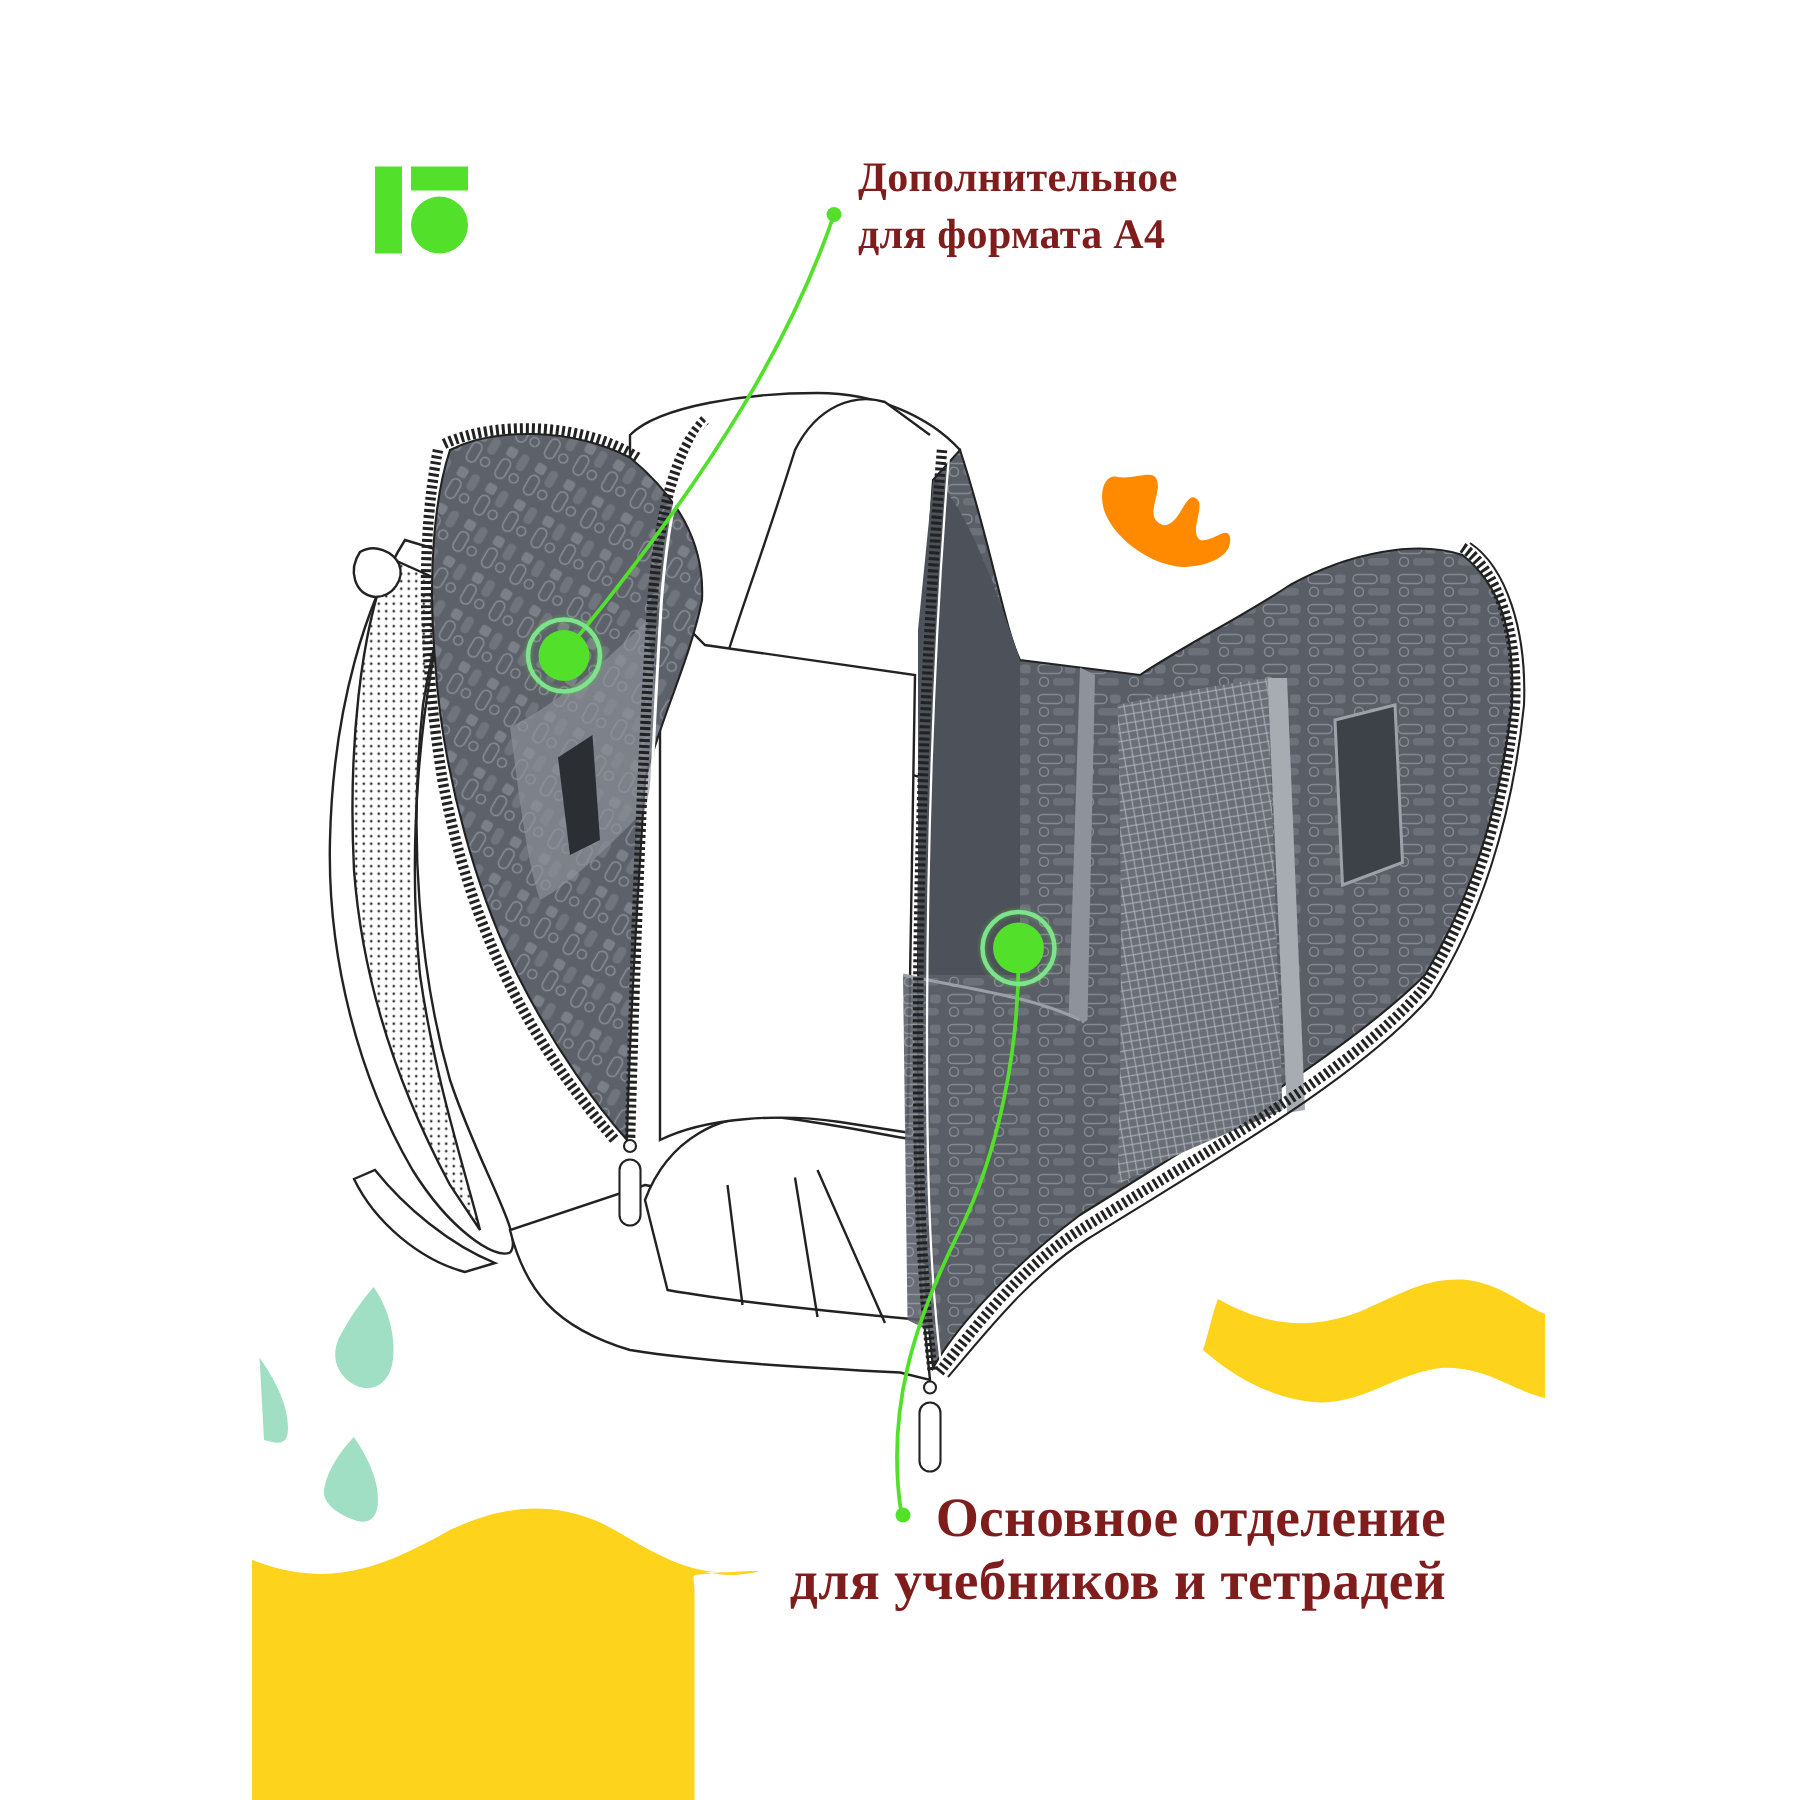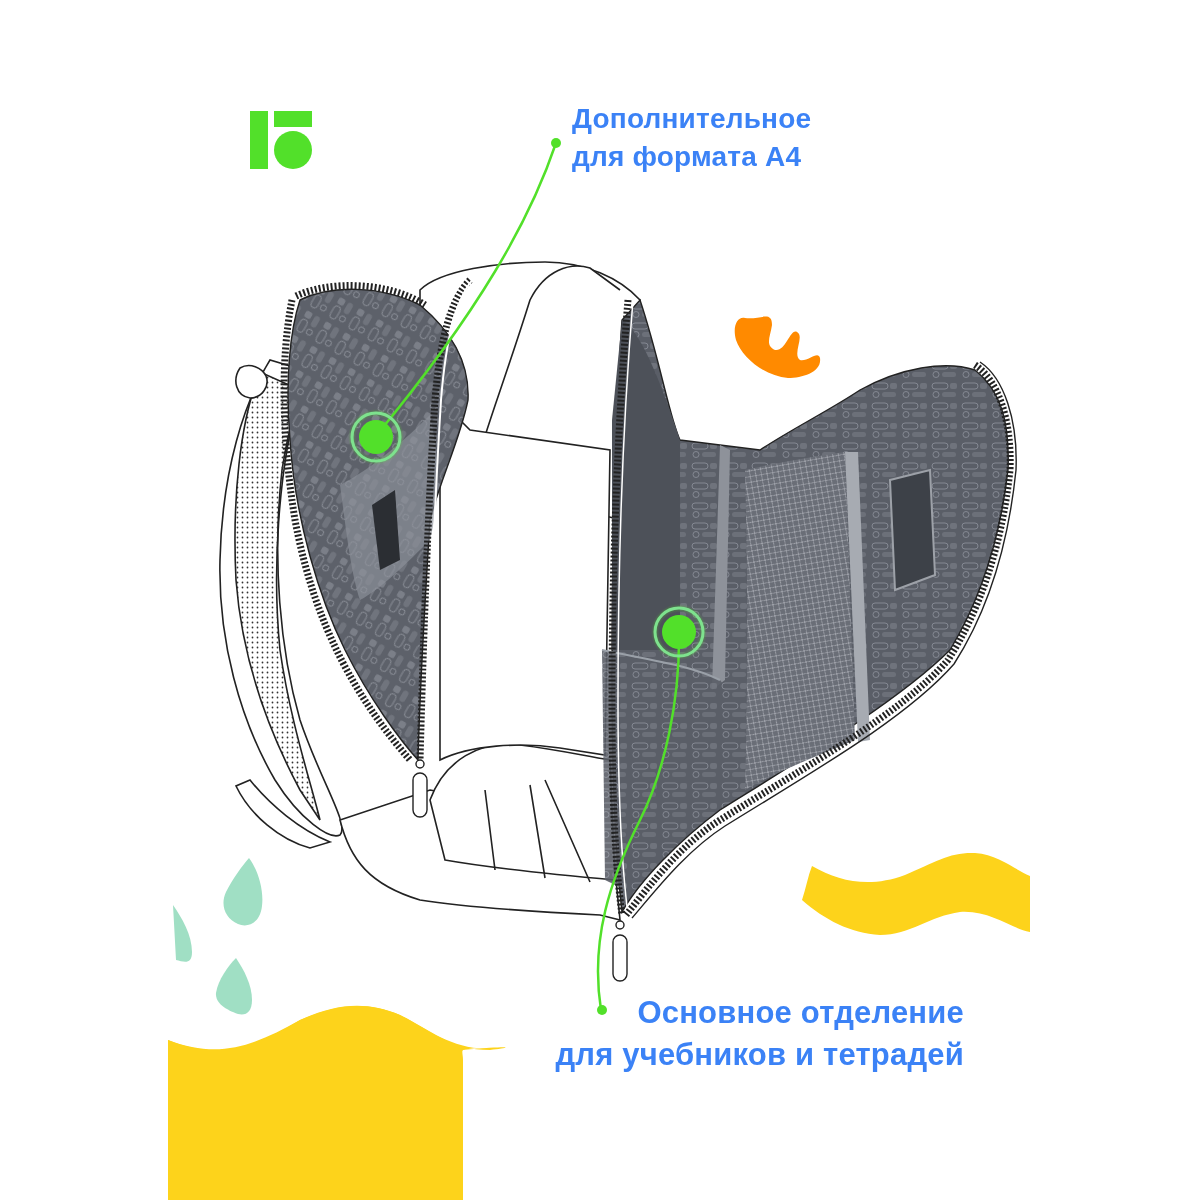--- a/index.html
+++ b/index.html
@@ -1,22 +1,22 @@
 <!DOCTYPE html>
 <html><head>
 <meta charset="utf-8">
 <style>
   html, body { margin: 0; padding: 0; background: #ffffff; }
   body { width: 1200px; height: 1200px; position: relative; overflow: hidden; font-family: "DejaVu Sans", sans-serif; }
   .stage { position: absolute; left: 0; top: 0; width: 1200px; height: 1200px; }
   .stage svg { position: absolute; left: 0; top: 0; }
-  .callout { position: absolute; color: #3b82f6; font-weight: bold; font-family: Liberation Sans, sans-serif; letter-spacing: 0.2px; }
+  .callout { position: absolute; color: #7f1d1d; font-weight: bold; font-family: Liberation Serif, serif; letter-spacing: 0.2px; }
   .callout-top { left: 572px; top: 100px; font-size: 28px; line-height: 38px; }
   .callout-top span, .callout-bottom span { display: block; white-space: nowrap; }
-  .callout-bottom { right: 236px; top: 992px; font-size: 31px; line-height: 42px; text-align: right; }
+  .callout-bottom { right: 236px; top: 992px; font-size: 37px; line-height: 42px; text-align: right; }
   .logo { position: absolute; left: 250px; top: 111px; width: 62px; height: 58px; }
   .logo .bar { position: absolute; left: 0; top: 0; width: 18px; height: 58px; background: #52e02a; }
   .logo .sq { position: absolute; left: 24px; top: 0; width: 38px; height: 16px; background: #52e02a; }
   .logo .circ { position: absolute; left: 24px; top: 20px; width: 38px; height: 38px; border-radius: 50%; background: #52e02a; }
 </style>
 </head>
 <body>
 
 <div class="stage">
 

